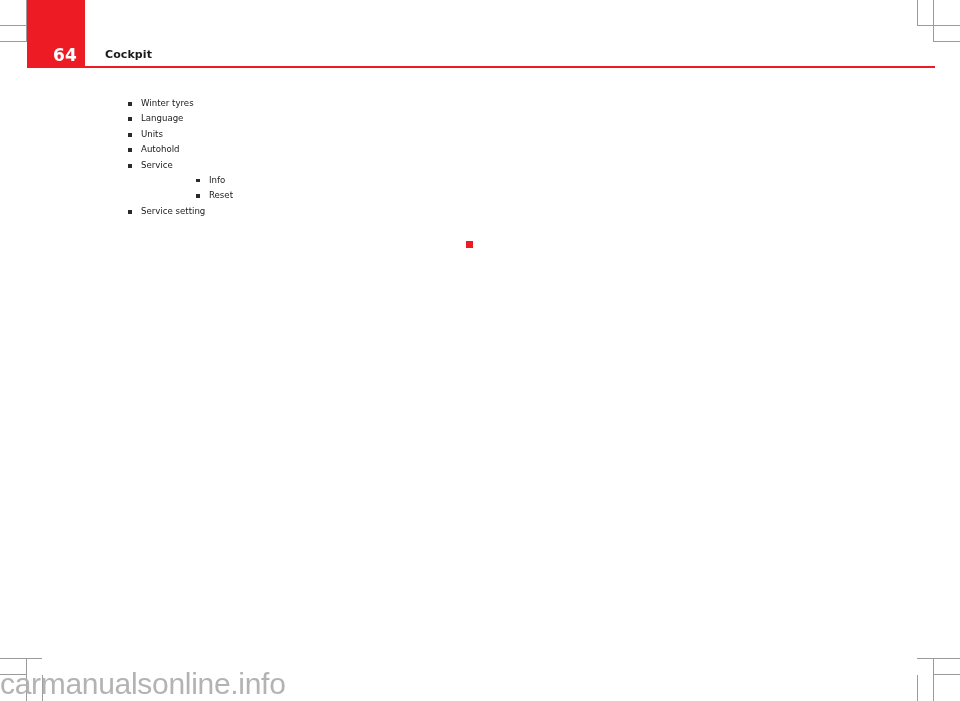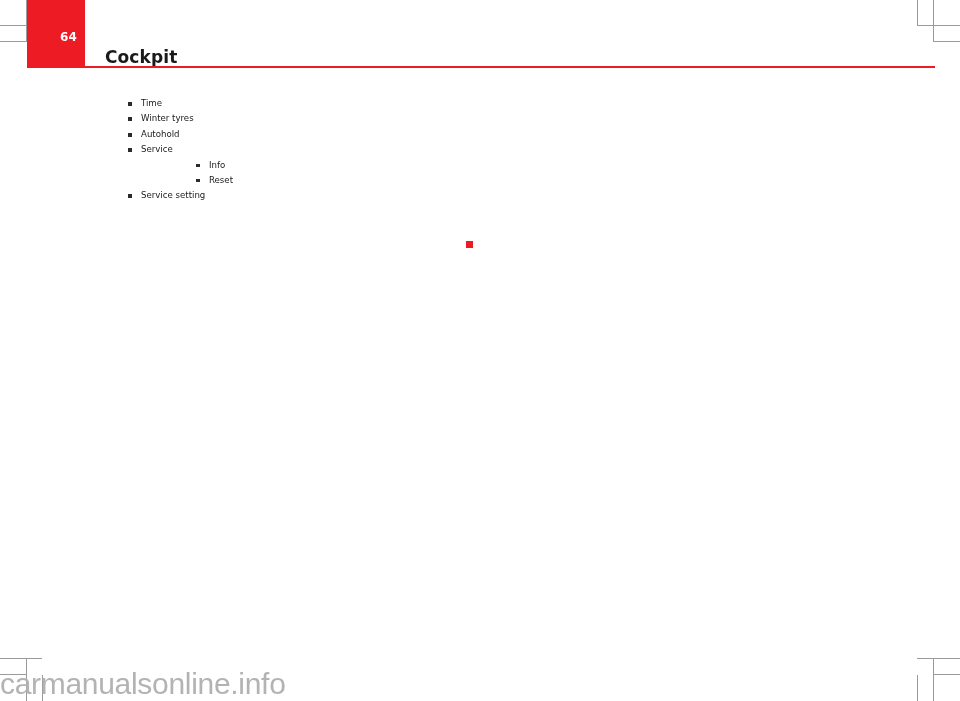--- a/index.html
+++ b/index.html
@@ -62,35 +62,35 @@
     position: absolute;
     left: 27px;
     top: 0;
     width: 58px;
     height: 67px;
     background: #ed1c24;
   }
   #page-number {
     position: absolute;
     left: 27px;
-    top: 31px;
+    top: 47px;
     width: 50px;
     text-align: right;
     color: #ffffff;
-    font-size: 12px;
+    font-size: 17px;
     font-weight: bold;
     letter-spacing: 0.2px;
     line-height: 1;
   }
   #page-title {
     position: absolute;
     left: 105px;
     top: 49px;
     color: #1a1a1a;
-    font-size: 17px;
+    font-size: 11px;
     font-weight: bold;
     letter-spacing: 0.1px;
     line-height: 1;
     text-align: right;
   }
   #header-rule {
     position: absolute;
     left: 27px;
     top: 66px;
     width: 908px;
@@ -192,25 +192,29 @@
 
   <div id="header-band"></div>
   <div id="page-number">64</div>
   <div id="page-title">Cockpit</div>
   <div id="header-rule"></div>
 
   <div id="content">
     <ul class="bullets">
       <li class="bullet-item level-1">
         <span class="bullet-marker"></span>
-        <span class="item-label">Time</span>
-      </li>
-      <li class="bullet-item level-1">
-        <span class="bullet-marker"></span>
         <span class="item-label">Winter tyres</span>
+      </li>
+      <li class="bullet-item level-1">
+        <span class="bullet-marker"></span>
+        <span class="item-label">Language</span>
+      </li>
+      <li class="bullet-item level-1">
+        <span class="bullet-marker"></span>
+        <span class="item-label">Units</span>
       </li>
       <li class="bullet-item level-1">
         <span class="bullet-marker"></span>
         <span class="item-label">Autohold</span>
       </li>
       <li class="bullet-item level-1">
         <span class="bullet-marker"></span>
         <span class="item-label">Service</span>
       </li>
       <li class="bullet-item level-2">

